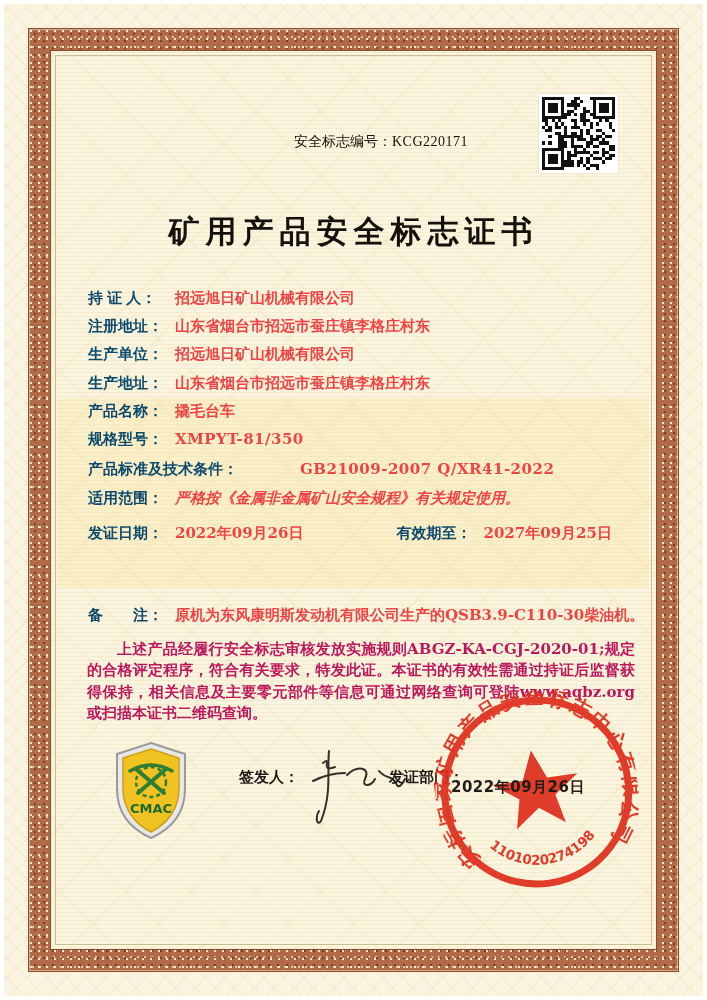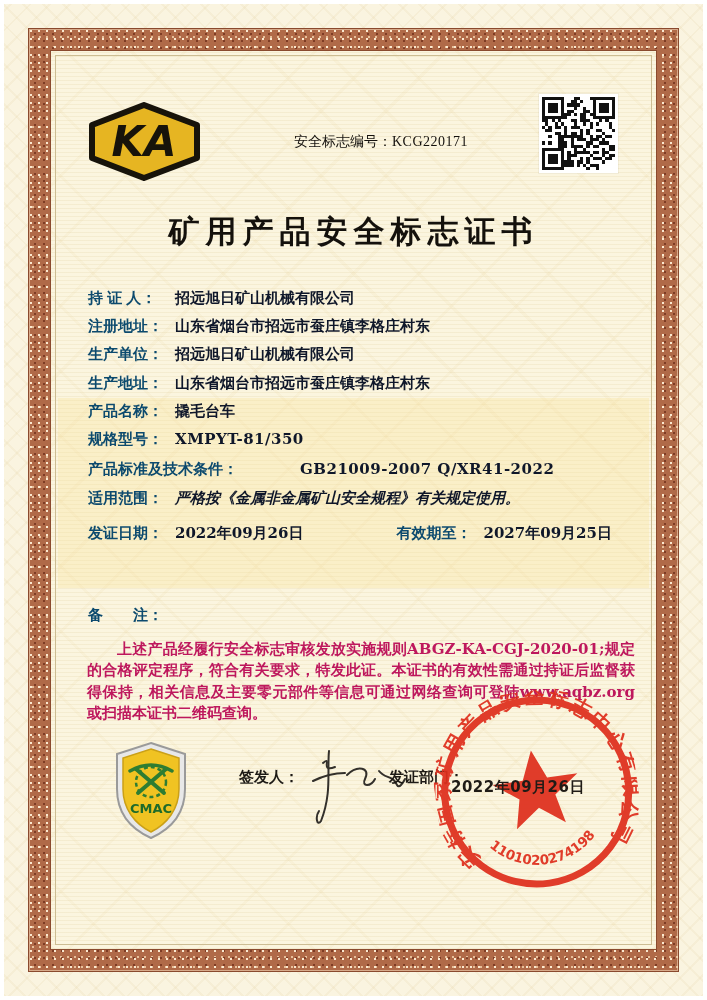--- a/index.html
+++ b/index.html
@@ -30,21 +30,21 @@
   .qr{position:absolute;left:539px;top:94px;width:79px;height:79px;background:#ffffff;
       box-shadow:0 0 0 1px rgba(0,0,0,.04);}
   
   .doc-title{position:absolute;left:0;right:0;top:211px;text-align:center;
     font-size:31px;font-weight:bold;letter-spacing:6px;color:#14110c;
     font-family:"DejaVu Sans",sans-serif;}
   
   .fields{position:absolute;left:88px;top:285px;width:545px;font-size:15px;}
   .frow{position:absolute;left:0;display:flex;align-items:baseline;white-space:nowrap;}
   .frow .lbl{font-weight:bold;color:#0c4a6e;flex:0 0 auto;}
-  .frow .val{font-family:"DejaVu Serif","Liberation Serif",serif;font-weight:600;color:#0f172a;}
+  .frow .val{font-family:"DejaVu Serif","Liberation Serif",serif;font-weight:600;color:#ef4444;}
   .w87{width:87px;} .w212{width:212px;}
   .r1{top:4px;}  .r2{top:32px;} .r3{top:60px;} .r4{top:89px;}
   .r5{top:117px;} .r6{top:145px;} .r7{top:175px;} .r8{top:204px;}
   .r9{top:239px;} .r10{top:286px;margin-top:35px;}
   .val-mono{font-family:"DejaVu Sans Mono","Liberation Mono",monospace;font-weight:bold;letter-spacing:.5px;}
   .val-std{font-family:"DejaVu Sans",sans-serif;font-weight:600;letter-spacing:.5px;}
   .val-scope{font-style:italic;}
   .gap{width:93px;}
   
   .statement{position:absolute;left:87px;top:639px;width:548px;
@@ -62,26 +62,20 @@
 </head>
 <body>
 
 <div class="page">
   <div class="paper-margin"></div>
   <div class="border-band"></div>
   <div class="inner-paper"></div>
   <div class="inner-frame"></div>
   <div class="mid-tint"></div>
 
-  <div class="ka-logo">
-    <svg width="113" height="79" viewBox="0 0 113 79">
-      <polygon points="4,23 56,3 109,23 109,56 56,76 4,56" fill="#e6b522" stroke="#17130a" stroke-width="6" stroke-linejoin="round"></polygon>
-      <text x="56" y="54" text-anchor="middle" font-family="DejaVu Sans, sans-serif" font-size="42" font-weight="bold" font-style="italic" fill="#17130a">KA</text>
-    </svg>
-  </div>
 
   <div class="cert-no">
     <span>安全标志编号：</span><b>KCG220171</b>
   </div>
 
   <div class="qr">
     <svg width="79" height="79" viewBox="0 0 25 25" shape-rendering="crispEdges">
         <g class="modules" fill="#111">
           <rect x="11" y="1" width="1" height="1"></rect>
           <rect x="12" y="1" width="1" height="1"></rect>
@@ -297,20 +291,21 @@
     </div>
     <div class="frow r9">
       <span class="lbl w87">发证日期：</span>
       <span class="val">2022年09月26日</span>
       <span class="gap"></span>
       <span class="lbl w87">有效期至：</span>
       <span class="val">2027年09月25日</span>
     </div>
     <div class="frow r10">
       <span class="lbl w87">备　　注：</span>
+      <span class="val">原机为东风康明斯发动机有限公司生产的QSB3.9-C110-30柴油机。</span>
     </div>
   </div>
 
   <div class="statement">上述产品经履行安全标志审核发放实施规则ABGZ-KA-CGJ-2020-01;规定的合格评定程序，符合有关要求，特发此证。本证书的有效性需通过持证后监督获得保持，相关信息及主要零元部件等信息可通过网络查询可登陆www.aqbz.org或扫描本证书二维码查询。</div>
 
   <div class="cmac">
     <svg width="78" height="100" viewBox="0 0 78 100">
       <path d="M39,2 L73,13 V48 C73,72 59,88 39,97 C19,88 5,72 5,48 V13 Z" fill="#e8e8e8" stroke="#9a9a9a" stroke-width="2"></path>
       <path d="M39,8 L67,17 V48 C67,68 55,83 39,91 C23,83 11,68 11,48 V17 Z" fill="#f0c322" stroke="#caa018" stroke-width="1.5"></path>
       <g stroke="#2e7d32" stroke-width="4" stroke-linecap="round">

